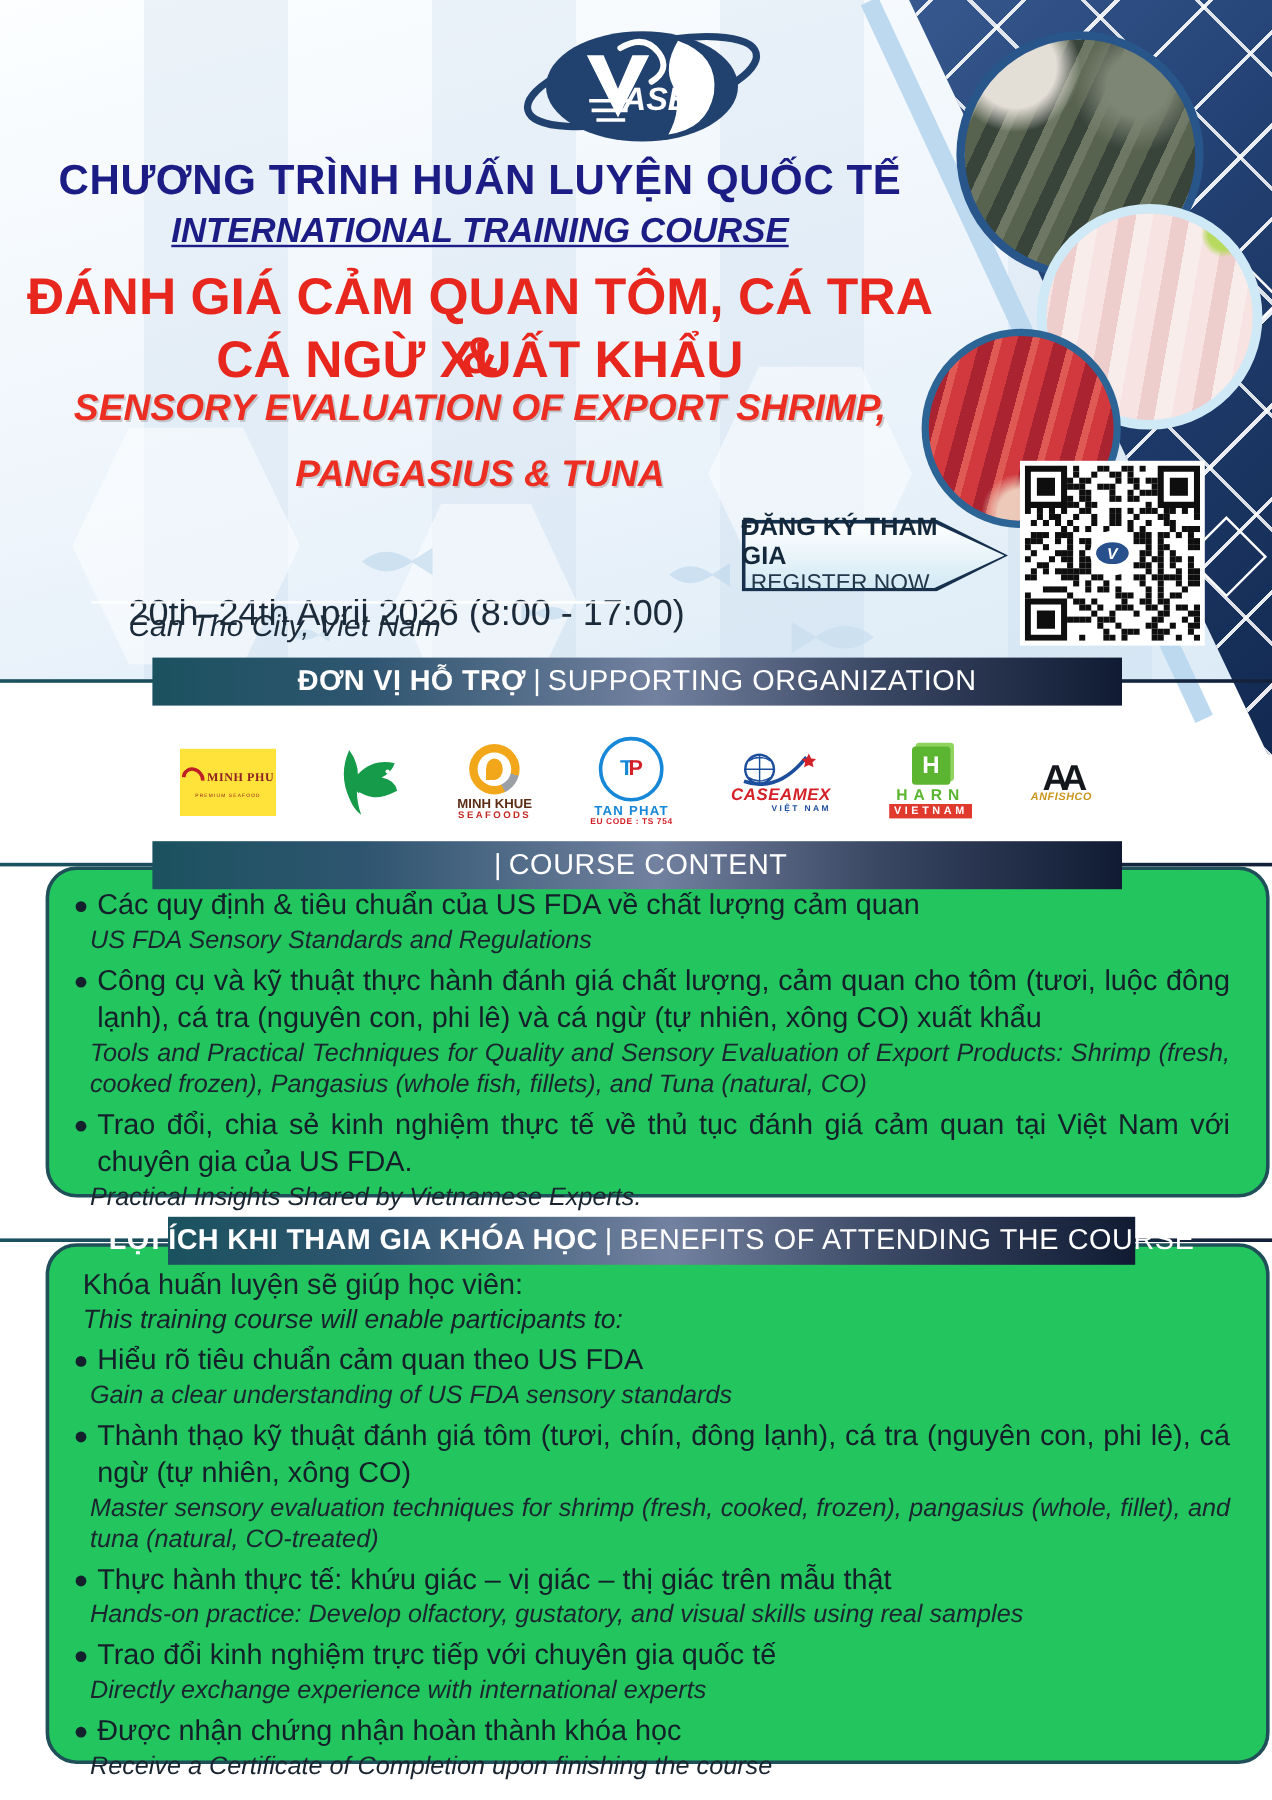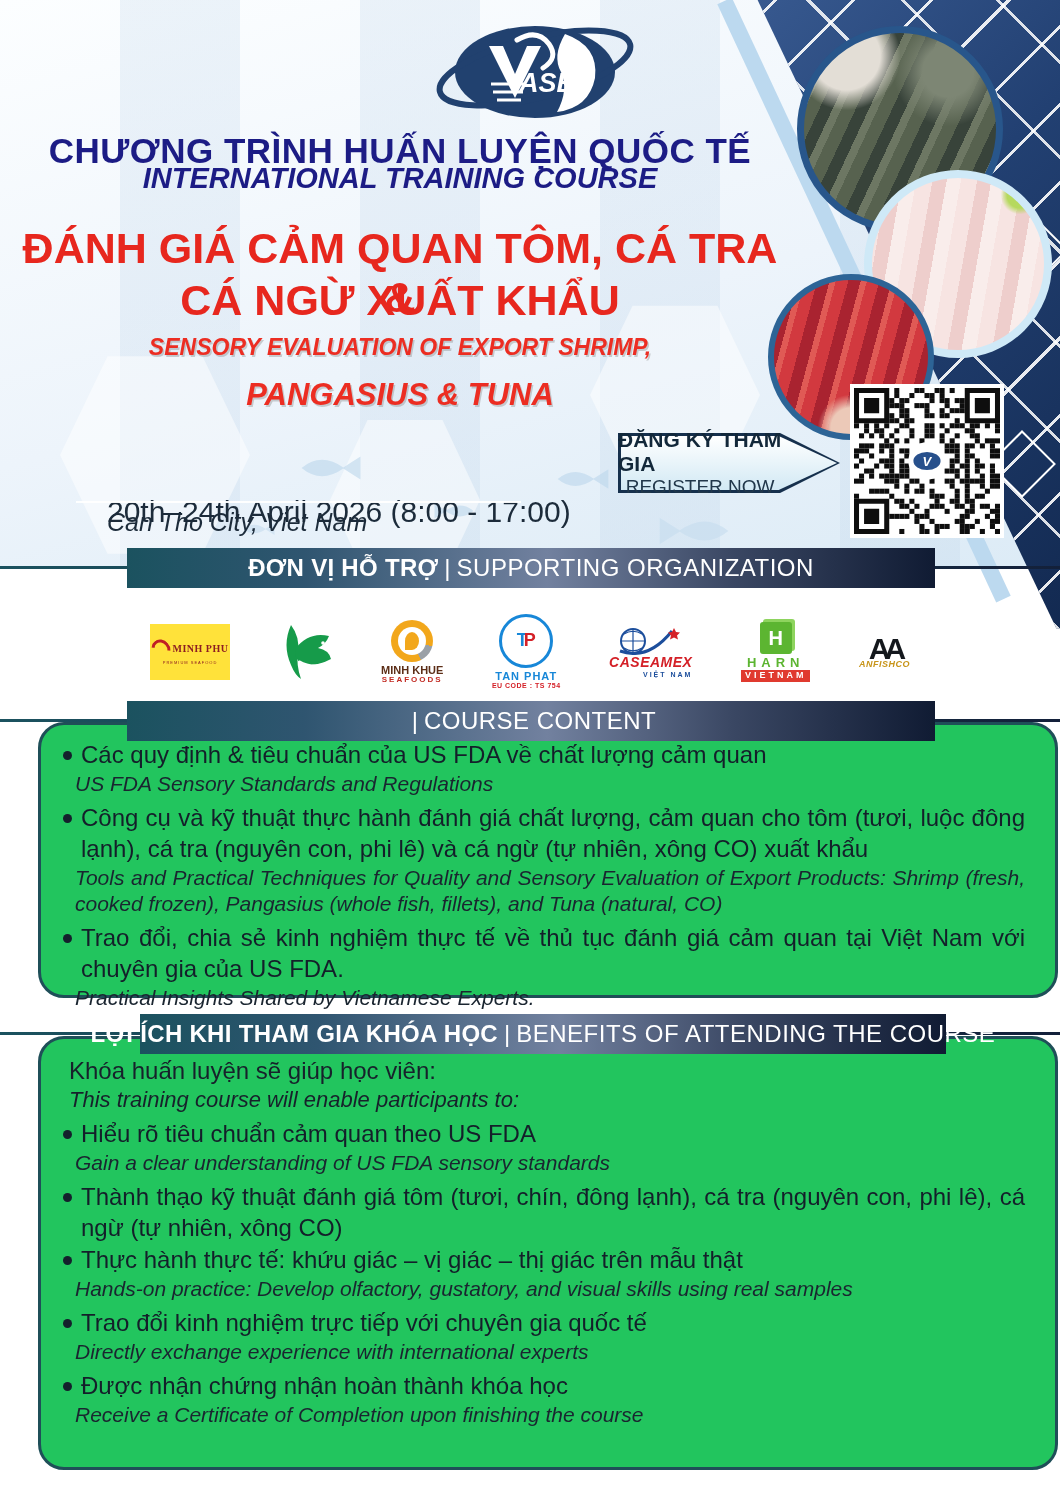--- a/index.html
+++ b/index.html
@@ -44,24 +44,24 @@
   
   .qr{position:absolute;left:850px;top:384px;width:154px;height:154px;background:#fff;padding:4px;
       box-sizing:border-box;}
   .qr svg{width:100%;height:100%;display:block;}
   
   .vasep{position:absolute;left:433px;top:16px;width:204px;height:108px;}
   
   .titles{position:absolute;left:20px;top:0;width:760px;text-align:center;}
   .t{position:absolute;left:0;width:100%;}
   .t1{top:131px;font-size:35px;font-weight:800;color:#1c1c85;letter-spacing:.5px;}
-  .t2{top:162px;font-size:29px;font-style:italic;font-weight:600;color:#1c1c85;}
+  .t2{top:177px;font-size:29px;font-style:italic;font-weight:600;color:#1c1c85;text-decoration:underline;}
   .t3{top:224px;font-size:43px;font-weight:800;color:#e7271e;}
   .t4{top:276px;font-size:43px;font-weight:800;color:#e7271e;}
-  .t5{top:334px;font-size:23px;font-weight:700;font-style:italic;color:#ec2d22;text-shadow:1.5px 1.5px 0 rgba(140,140,140,.4);}
+  .t5{top:322px;font-size:31px;font-weight:700;font-style:italic;color:#ec2d22;text-shadow:1.5px 1.5px 0 rgba(140,140,140,.4);}
   .t6{top:377px;font-size:31px;font-weight:700;font-style:italic;color:#ec2d22;text-shadow:1.5px 1.5px 0 rgba(140,140,140,.4);}
   
   .date{position:absolute;left:107px;top:460px;font-size:30px;color:#1c2b3a;margin-top:35px;}
   .dateline{position:absolute;left:76px;top:501px;width:445px;height:2px;background:rgba(255,255,255,.95);}
   .loc{position:absolute;left:107px;top:508px;font-size:25px;font-style:italic;color:#1c2b3a;}
   
   .reg{position:absolute;left:618px;top:433px;width:222px;height:60px;cursor:pointer;}
   .reg .outer{position:absolute;inset:0;background:#16304d;
       clip-path:polygon(0 0,73% 0,100% 50%,73% 100%,0 100%);}
   .reg .inner{position:absolute;inset:3px;background:linear-gradient(180deg,#ffffff,#d2e9f4);
@@ -591,20 +591,21 @@
     <div class="intro-en">This training course will enable participants to:</div>
     <div class="li">
         <span class="dot"></span>
       <div class="vi">Hiểu rõ tiêu chuẩn cảm quan theo US FDA</div>
       </div>
     <div class="sub">Gain a clear understanding of US FDA sensory standards</div>
     <div class="li">
         <span class="dot"></span>
       <div class="vi just">Thành thạo kỹ thuật đánh giá tôm (tươi, chín, đông lạnh), cá tra (nguyên con, phi lê), cá ngừ (tự nhiên, xông CO)</div>
       </div>
+    <div class="sub just">Master sensory evaluation techniques for shrimp (fresh, cooked, frozen), pangasius (whole, fillet), and tuna (natural, CO-treated)</div>
     <div class="li">
         <span class="dot"></span>
       <div class="vi">Thực hành thực tế: khứu giác – vị giác – thị giác trên mẫu thật</div>
       </div>
     <div class="sub">Hands-on practice: Develop olfactory, gustatory, and visual skills using real samples</div>
     <div class="li">
         <span class="dot"></span>
       <div class="vi">Trao đổi kinh nghiệm trực tiếp với chuyên gia quốc tế</div>
       </div>
     <div class="sub">Directly exchange experience with international experts</div>

